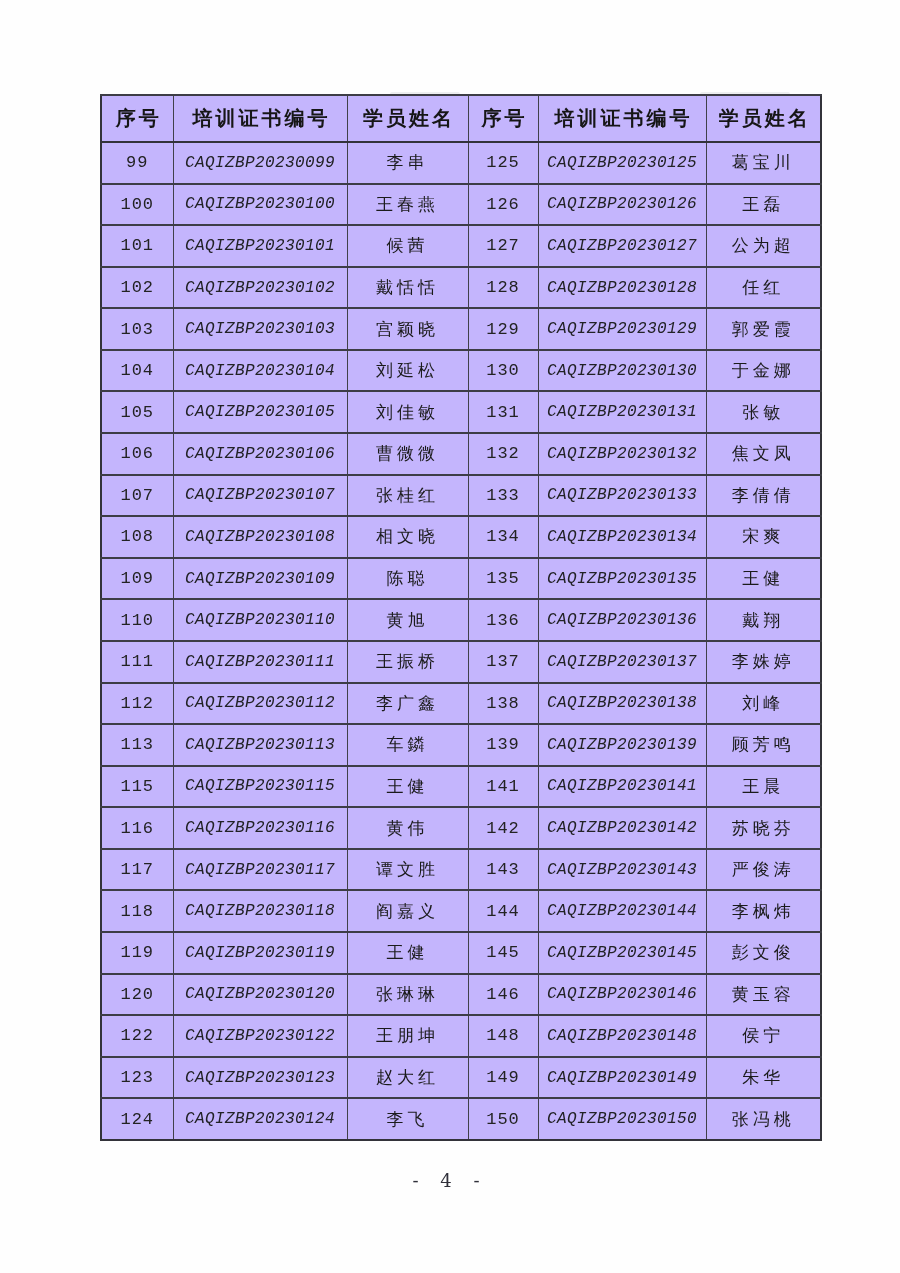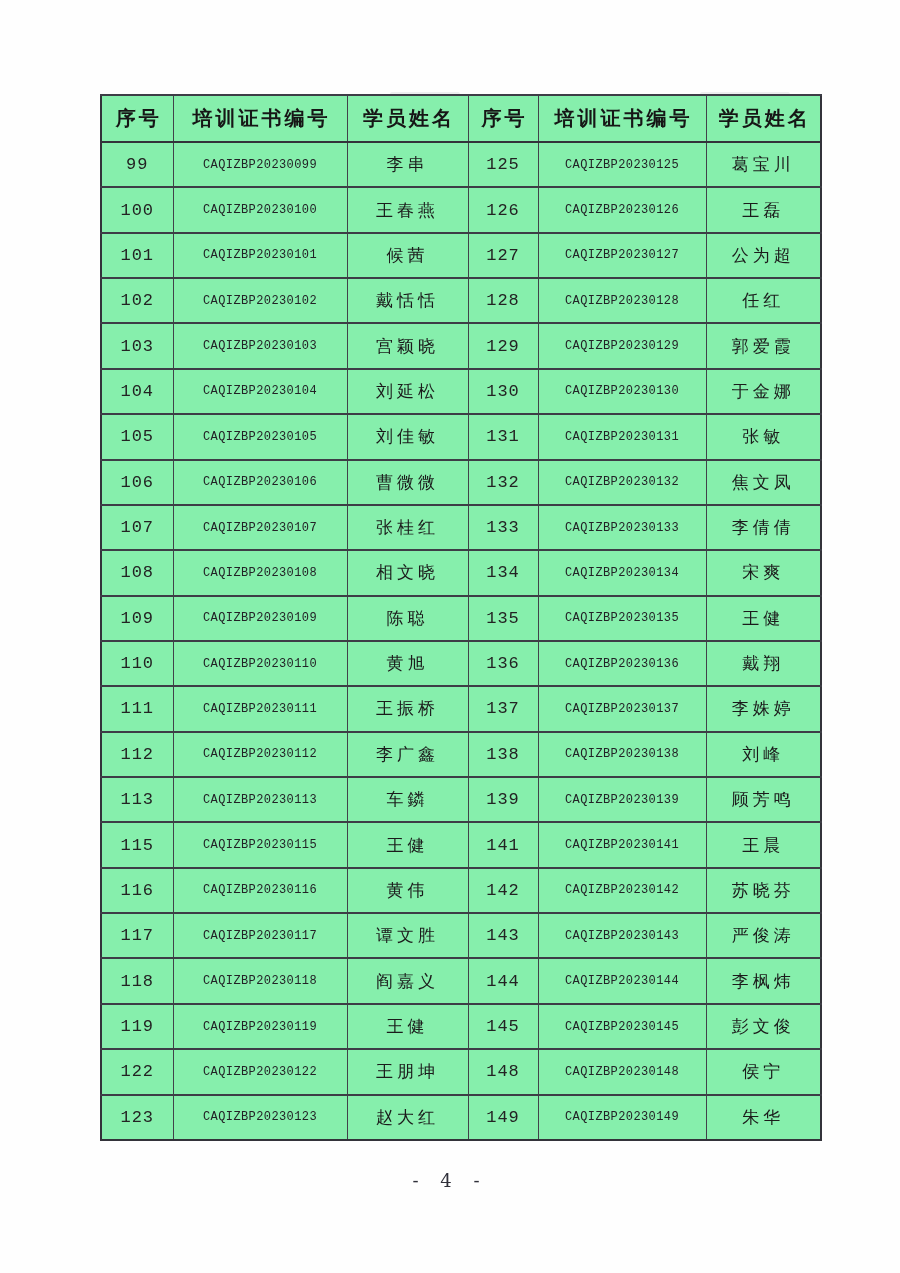--- a/index.html
+++ b/index.html
@@ -17,21 +17,21 @@
     overflow: hidden;
   }
   table.roster {
     position: absolute;
     left: 100px;
     top: 94px;
     width: 720px;
     height: 1047px;
     border-collapse: collapse;
     table-layout: fixed;
-    background: #86efac;
+    background: #c4b5fd;
   }
   table.roster col.c-serial  { width: 72px; }
   table.roster col.c-cert    { width: 174px; }
   table.roster col.c-name    { width: 121px; }
   table.roster col.c-serial2 { width: 70px; }
   table.roster col.c-cert2   { width: 168px; }
   table.roster col.c-name2   { width: 115px; }
 
   table.roster th,
   table.roster td {
@@ -56,23 +56,24 @@
     border-bottom: 2px solid #33333a;
   }
   td.col-serial {
     font-family: Liberation Mono, monospace;
     font-size: 17px;
     letter-spacing: 1px;
     color: #232323;
   }
   td.col-cert {
     font-family: "Liberation Mono", "DejaVu Sans Mono", monospace;
-    font-size: 12px;
+    font-size: 16px;
     letter-spacing: 0.4px;
     color: #222226;
+    font-style: italic;
   }
   td.col-name {
     font-family: "DejaVu Serif", "Liberation Serif", serif;
     font-size: 17px;
     letter-spacing: 4px;
     padding-left: 4px;
     color: #1b1b1b;
   }
   .page-footer {
     position: absolute;
@@ -278,33 +279,49 @@
         </tr>
         <tr>
           <td class="col-serial">119</td>
           <td class="col-cert">CAQIZBP20230119</td>
           <td class="col-name">王健</td>
           <td class="col-serial">145</td>
           <td class="col-cert">CAQIZBP20230145</td>
           <td class="col-name">彭文俊</td>
         </tr>
         <tr>
+          <td class="col-serial">120</td>
+          <td class="col-cert">CAQIZBP20230120</td>
+          <td class="col-name">张琳琳</td>
+          <td class="col-serial">146</td>
+          <td class="col-cert">CAQIZBP20230146</td>
+          <td class="col-name">黄玉容</td>
+        </tr>
+        <tr>
           <td class="col-serial">122</td>
           <td class="col-cert">CAQIZBP20230122</td>
           <td class="col-name">王朋坤</td>
           <td class="col-serial">148</td>
           <td class="col-cert">CAQIZBP20230148</td>
           <td class="col-name">侯宁</td>
         </tr>
         <tr>
           <td class="col-serial">123</td>
           <td class="col-cert">CAQIZBP20230123</td>
           <td class="col-name">赵大红</td>
           <td class="col-serial">149</td>
           <td class="col-cert">CAQIZBP20230149</td>
           <td class="col-name">朱华</td>
         </tr>
+        <tr>
+          <td class="col-serial">124</td>
+          <td class="col-cert">CAQIZBP20230124</td>
+          <td class="col-name">李飞</td>
+          <td class="col-serial">150</td>
+          <td class="col-cert">CAQIZBP20230150</td>
+          <td class="col-name">张冯桃</td>
+        </tr>
       </tbody>
   </table>
 
   <div class="page-footer">- 4 -</div>
 
 </div>
 
 </body></html>

